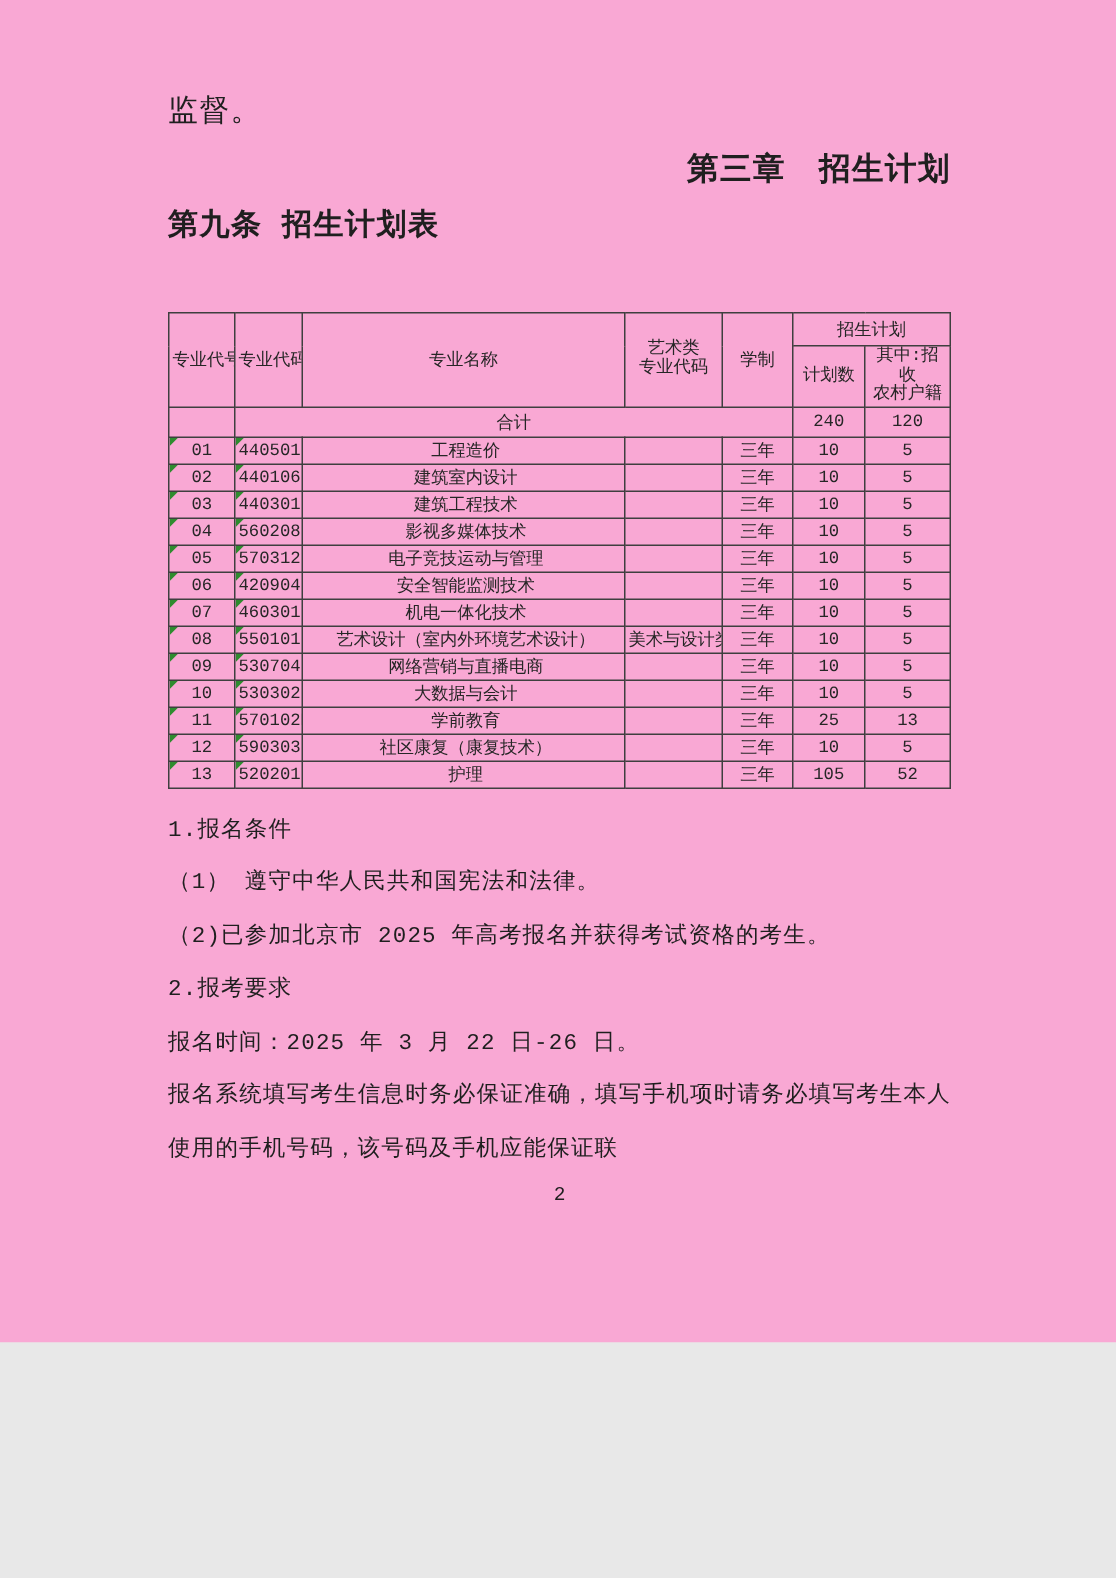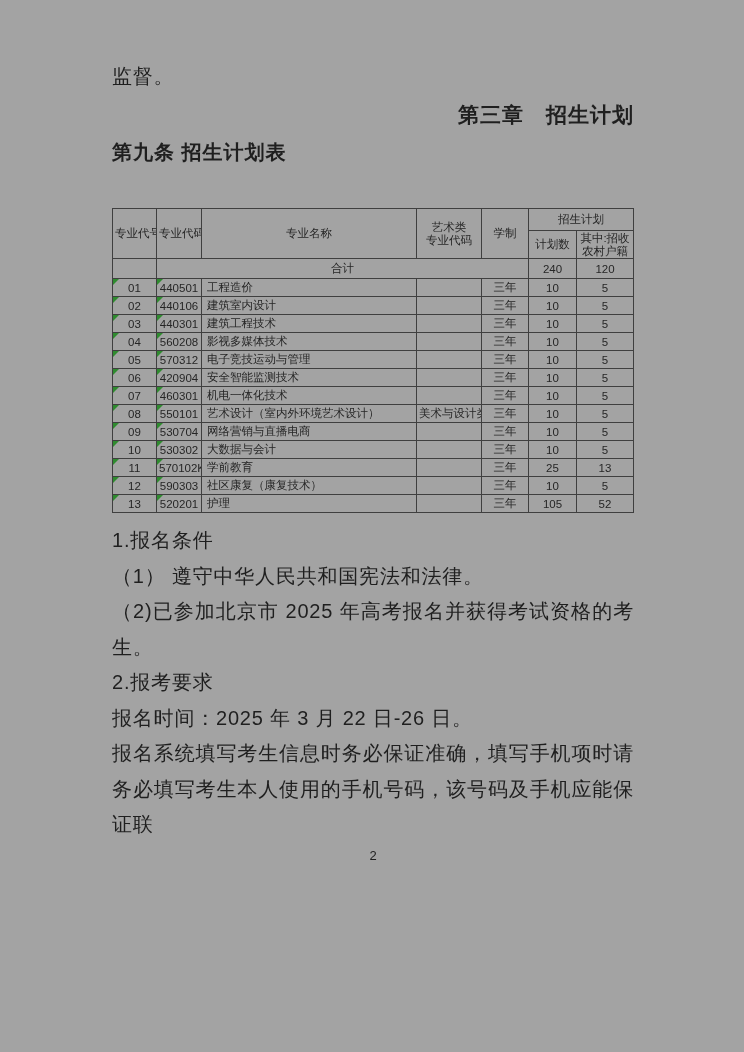--- a/index.html
+++ b/index.html
@@ -1,24 +1,24 @@
 <!DOCTYPE html>
 <html><head>
 <meta charset="utf-8">
 <style>
   * { box-sizing: border-box; margin: 0; padding: 0; }
   html, body { background: #e8e8e8; }
   .page {
     position: relative;
     width: 744px;
-    height: 1052px;
+    height: 895px;
     margin: 0 auto;
-    background: #a3a3a3;
+    background: #f9a8d4;
     overflow: hidden;
-    font-family: Liberation Sans, sans-serif;
+    font-family: Liberation Mono, monospace;
     color: #1f1f1f;
   }
   .content { padding: 63px 110px 0 112px; }
 
   .body-text {
     font-size: 20px;
     line-height: 26px;
     letter-spacing: 0.8px;
   }
   .chapter-heading {
@@ -52,33 +52,33 @@
     vertical-align: middle;
     padding: 1px 2px;
     overflow: hidden;
     white-space: nowrap;
   }
   .plan-table thead tr.h1 th { height: 22px; }
   .plan-table thead tr.h2 th { height: 27px; white-space: normal; line-height: 12.5px; }
   .plan-table thead th.two-line { white-space: normal; line-height: 12.5px; margin-top: 24px; }
   .plan-table tr.total-row td { height: 20px; margin-top: 44px; }
   .plan-table tbody tr.data-row td { height: 18px; }
-  .plan-table td.left { text-align: left; padding-left: 5px; }
+  .plan-table td.left { text-align: center; padding-left: 5px; }
   .plan-table td.marked { position: relative; }
   .marker {
     position: absolute;
     top: 0; left: 0;
     width: 6px; height: 6px;
     clip-path: polygon(0 0, 100% 0, 0 100%);
     display: block;
   }
 
   .paragraphs { margin-top: 10px; }
   .paragraphs p {
-    font-size: 20px;
+    font-size: 15px;
     line-height: 35.5px;
     letter-spacing: 0.8px;
     text-align: justify;
   }
   .page-number {
     margin-top: 5px;
     text-align: center;
     font-size: 13px;
     color: #1f1f1f;
   }

